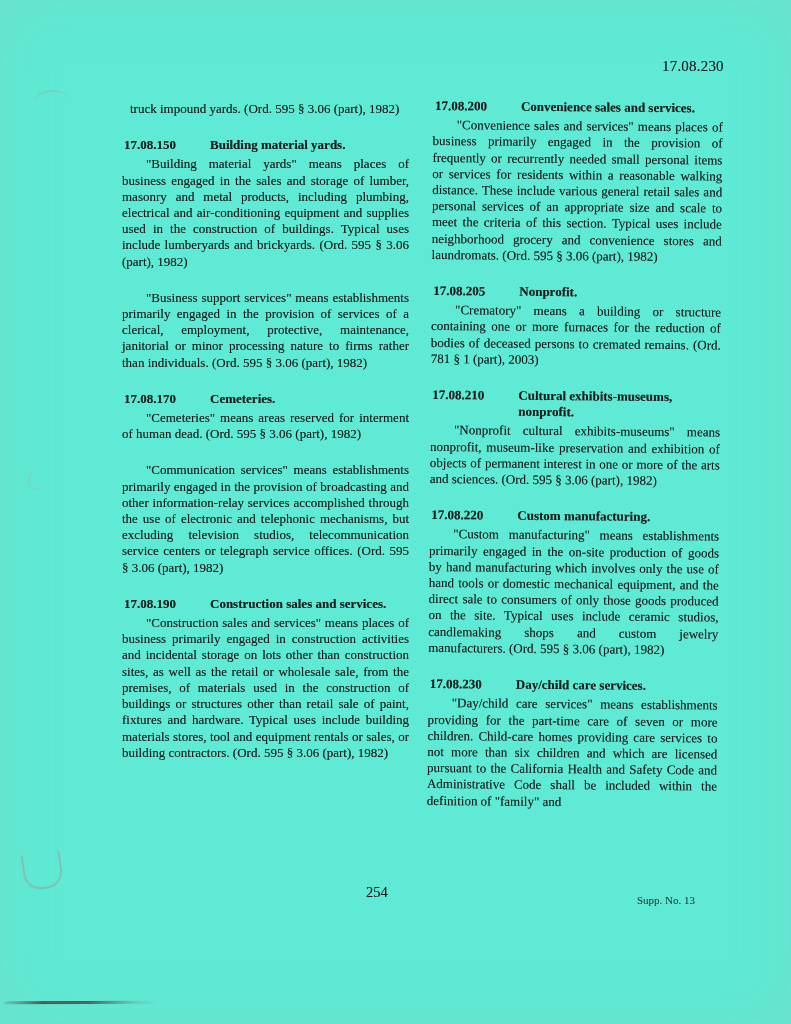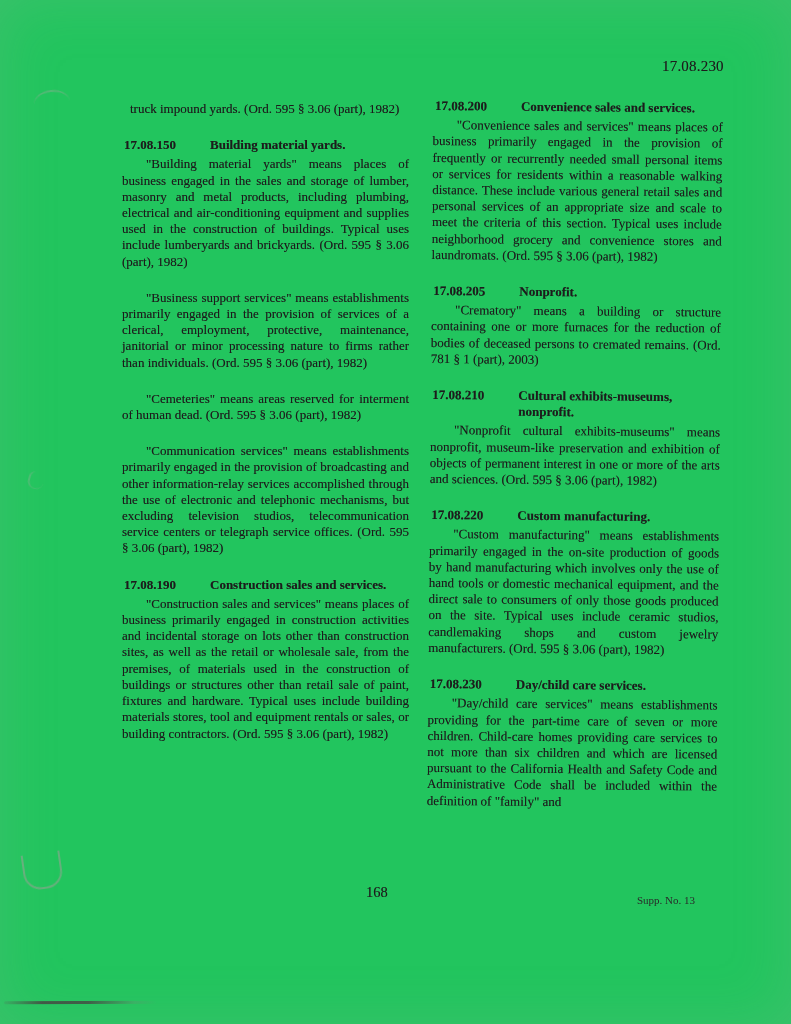--- a/index.html
+++ b/index.html
@@ -6,21 +6,21 @@
     margin: 0;
     padding: 0;
     background: #e9e9e7;
     font-family: "Liberation Serif", "DejaVu Serif", serif;
   }
   .page {
     position: relative;
     width: 791px;
     height: 1024px;
     margin: 0 auto;
-    background: #22c55e;
+    background: #5eead4;
     color: #1c1c1c;
     overflow: hidden;
     box-shadow: inset 0 0 60px rgba(180,180,170,0.18);
   }
   .ink {
     color: #1c1c1c;
     text-shadow: 0 0 0.5px rgba(40,40,40,0.55);
   }
   .header-ref {
     position: absolute;
@@ -159,20 +159,24 @@
           <span class="sec-title">Building material yards.</span>
         </div>
         <p class="section-body">"Building material yards" means places of business engaged in the sales and storage of lumber, masonry and metal products, including plumbing, electrical and air-conditioning equipment and supplies used in the construction of buildings. Typical uses include lumberyards and brickyards. (Ord. 595 § 3.06 (part), 1982)</p>
       </div>
 
       <div class="section">
         <p class="section-body">"Business support services" means establishments primarily engaged in the provision of services of a clerical, employment, protective, maintenance, janitorial or minor processing nature to firms rather than individuals. (Ord. 595 § 3.06 (part), 1982)</p>
       </div>
 
       <div class="section">
+        <div class="section-heading">
+          <span class="sec-num">17.08.170</span>
+          <span class="sec-title">Cemeteries.</span>
+        </div>
         <p class="section-body">"Cemeteries" means areas reserved for interment of human dead. (Ord. 595 § 3.06 (part), 1982)</p>
       </div>
 
       <div class="section">
         <p class="section-body">"Communication services" means establishments primarily engaged in the provision of broadcasting and other information-relay services accomplished through the use of electronic and telephonic mechanisms, but excluding television studios, telecommunication service centers or telegraph service offices. (Ord. 595 § 3.06 (part), 1982)</p>
       </div>
 
       <div class="section">
         <div class="section-heading">
           <span class="sec-num">17.08.190</span>
@@ -221,16 +225,16 @@
         <div class="section-heading">
           <span class="sec-num">17.08.230</span>
           <span class="sec-title">Day/child care services.</span>
         </div>
         <p class="section-body">"Day/child care services" means establishments providing for the part-time care of seven or more children. Child-care homes providing care services to not more than six children and which are licensed pursuant to the California Health and Safety Code and Administrative Code shall be included within the definition of "family" and</p>
       </div>
 
     </div>
   </div>
 
-  <div class="footer-page-number ink">168</div>
+  <div class="footer-page-number ink">254</div>
   <div class="footer-supp">Supp. No. 13</div>
 
 </div>
 
 </body></html>

